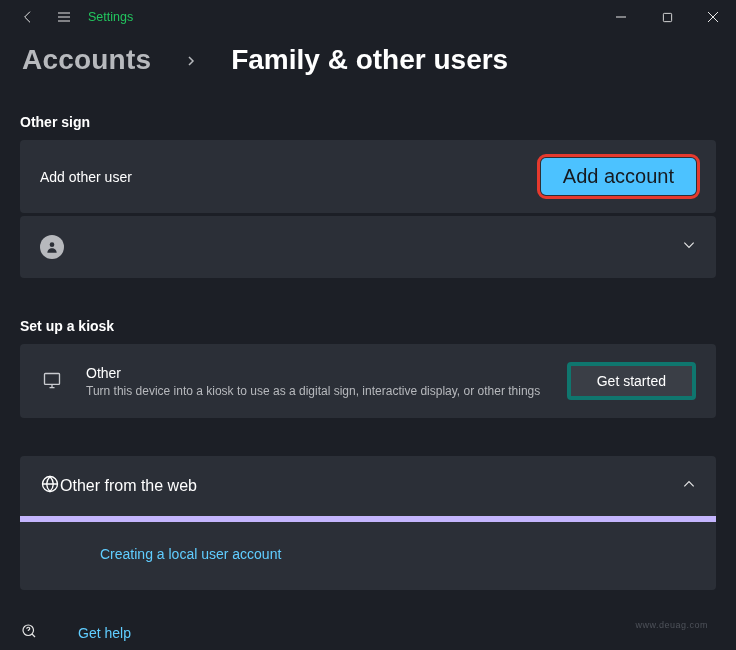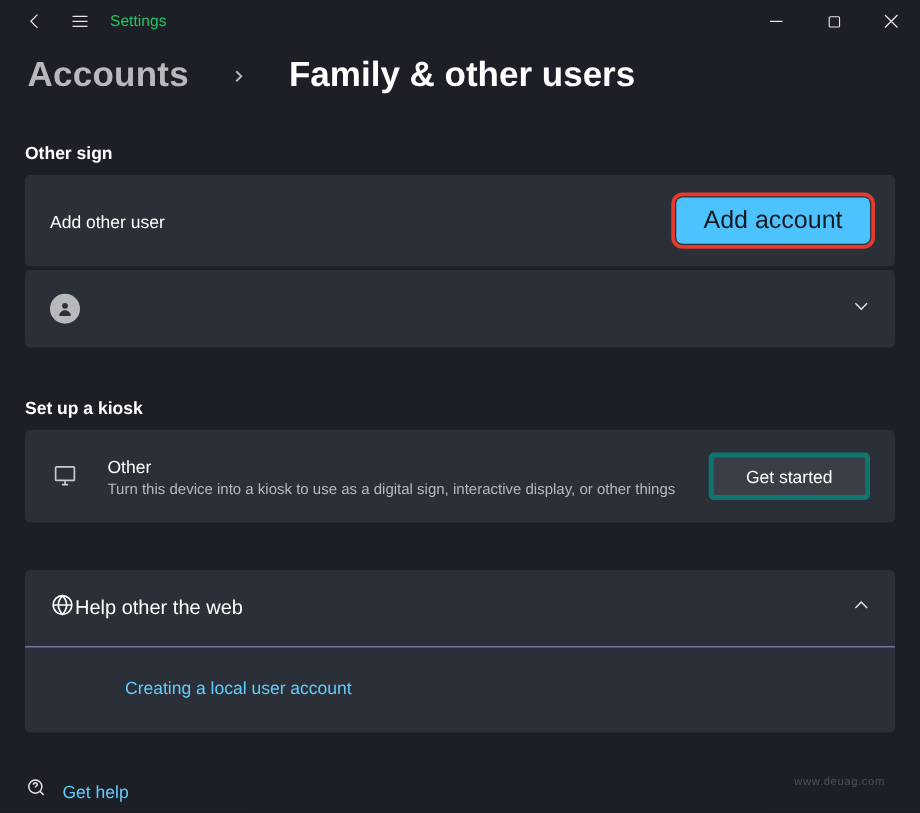--- a/index.html
+++ b/index.html
@@ -134,40 +134,40 @@
   .help-card {
     margin: 38px 20px 0 20px;
     background: #2b2f37;
     border-radius: 4px 4px 0 0;
   }
   .help-header {
     display:flex; align-items:center;
     padding: 18px 20px;
   }
   .help-links {
-    border-top: 1px solid #c4b5fd;
+    border-top: 6px solid #c4b5fd;
     background: #2b2f37;
     padding: 18px 20px 22px 80px;
     margin: 0 20px;
     border-radius: 0 0 4px 4px;
   }
   .help-links a {
     display:block;
     color: #60cdff;
     font-size: 14px;
     text-decoration: none;
     margin: 6px 0;
   }
   .footer-help {
     position: absolute;
     left: 20px; bottom: 6px;
     display:flex; align-items:center;
     gap: 12px;
   }
-  .footer-help .txt { color: #60cdff; font-size: 14px; }
+  .footer-help .txt { color: #60cdff; font-size: 14px; margin-left: 28px; }
   .watermark {
     position: absolute;
     right: 28px; bottom: 20px;
     font-size: 9px;
     color: #4e525a;
     letter-spacing: 0.5px;
   }
 </style>
 </head>
 <body>
@@ -260,21 +260,21 @@
   </div>
 
   <div class="help-card">
     <div class="help-header">
       <span class="leading-icon">
         <svg width="20" height="20" viewBox="0 0 24 24" fill="none" stroke="currentColor" stroke-width="1.6">
             <circle cx="12" cy="12" r="9"></circle>
             <path d="M3 12h18M12 3c2.5 2.7 4 5.7 4 9s-1.5 6.3-4 9c-2.5-2.7-4-5.7-4-9s1.5-6.3 4-9z"></path>
           </svg>
       </span>
-      <span class="label">Help other the web</span>
+      <span class="label">Other from the web</span>
       <span class="spacer"></span>
       <span class="chev-down">
         <svg width="14" height="14" viewBox="0 0 24 24" fill="none" stroke="currentColor" stroke-width="2">
             <path d="M4 16l8-8 8 8"></path>
           </svg>
       </span>
     </div>
   </div>
   <div class="help-links">
     <a href="#">Creating a local user account</a>

